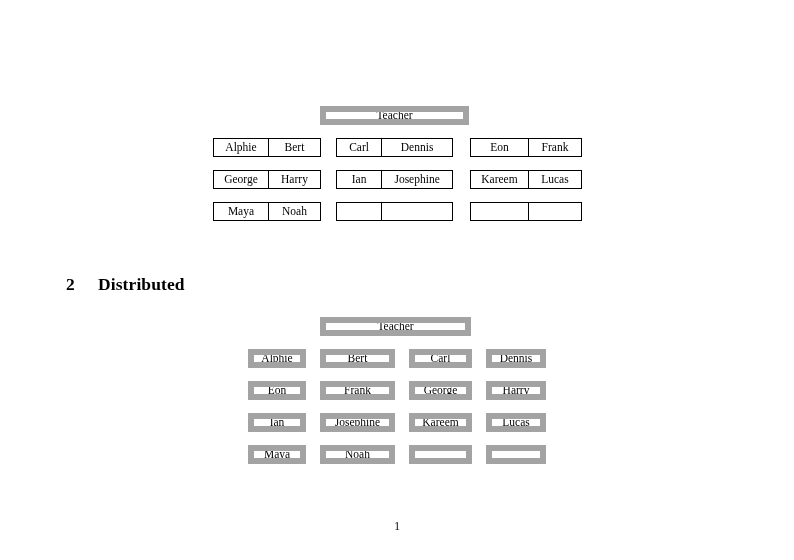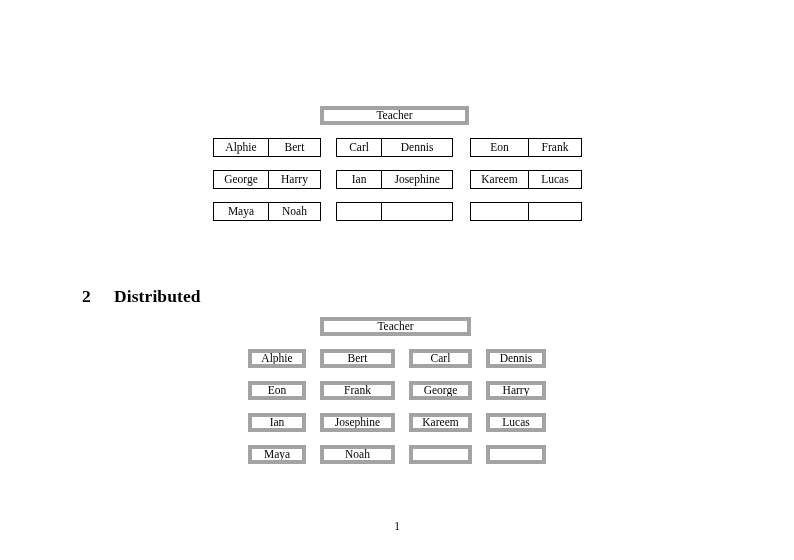--- a/index.html
+++ b/index.html
@@ -27,27 +27,27 @@
     font-weight: bold;
     font-size: 17.5px;
     letter-spacing: 0.1px;
     white-space: nowrap;
   }
   .section-heading .sec-num {
     display: inline-block;
     width: 32px;
   }
   #heading-1 { left: 66px; top: 63px; }
-  #heading-2 { left: 82px; top: 274px; margin-top: 12px; }
+  #heading-2 { left: 66px; top: 274px; }
 
   
   .box {
     position: absolute;
     box-sizing: border-box;
-    border: 4px solid #a3a3a3;
+    border: 6px solid #a3a3a3;
     background: #ffffff;
     font-size: 11.5px;
     line-height: 1;
     display: flex;
     align-items: center;
     justify-content: center;
     text-align: center;
     white-space: nowrap;
     overflow: hidden;
     color: #000000;

